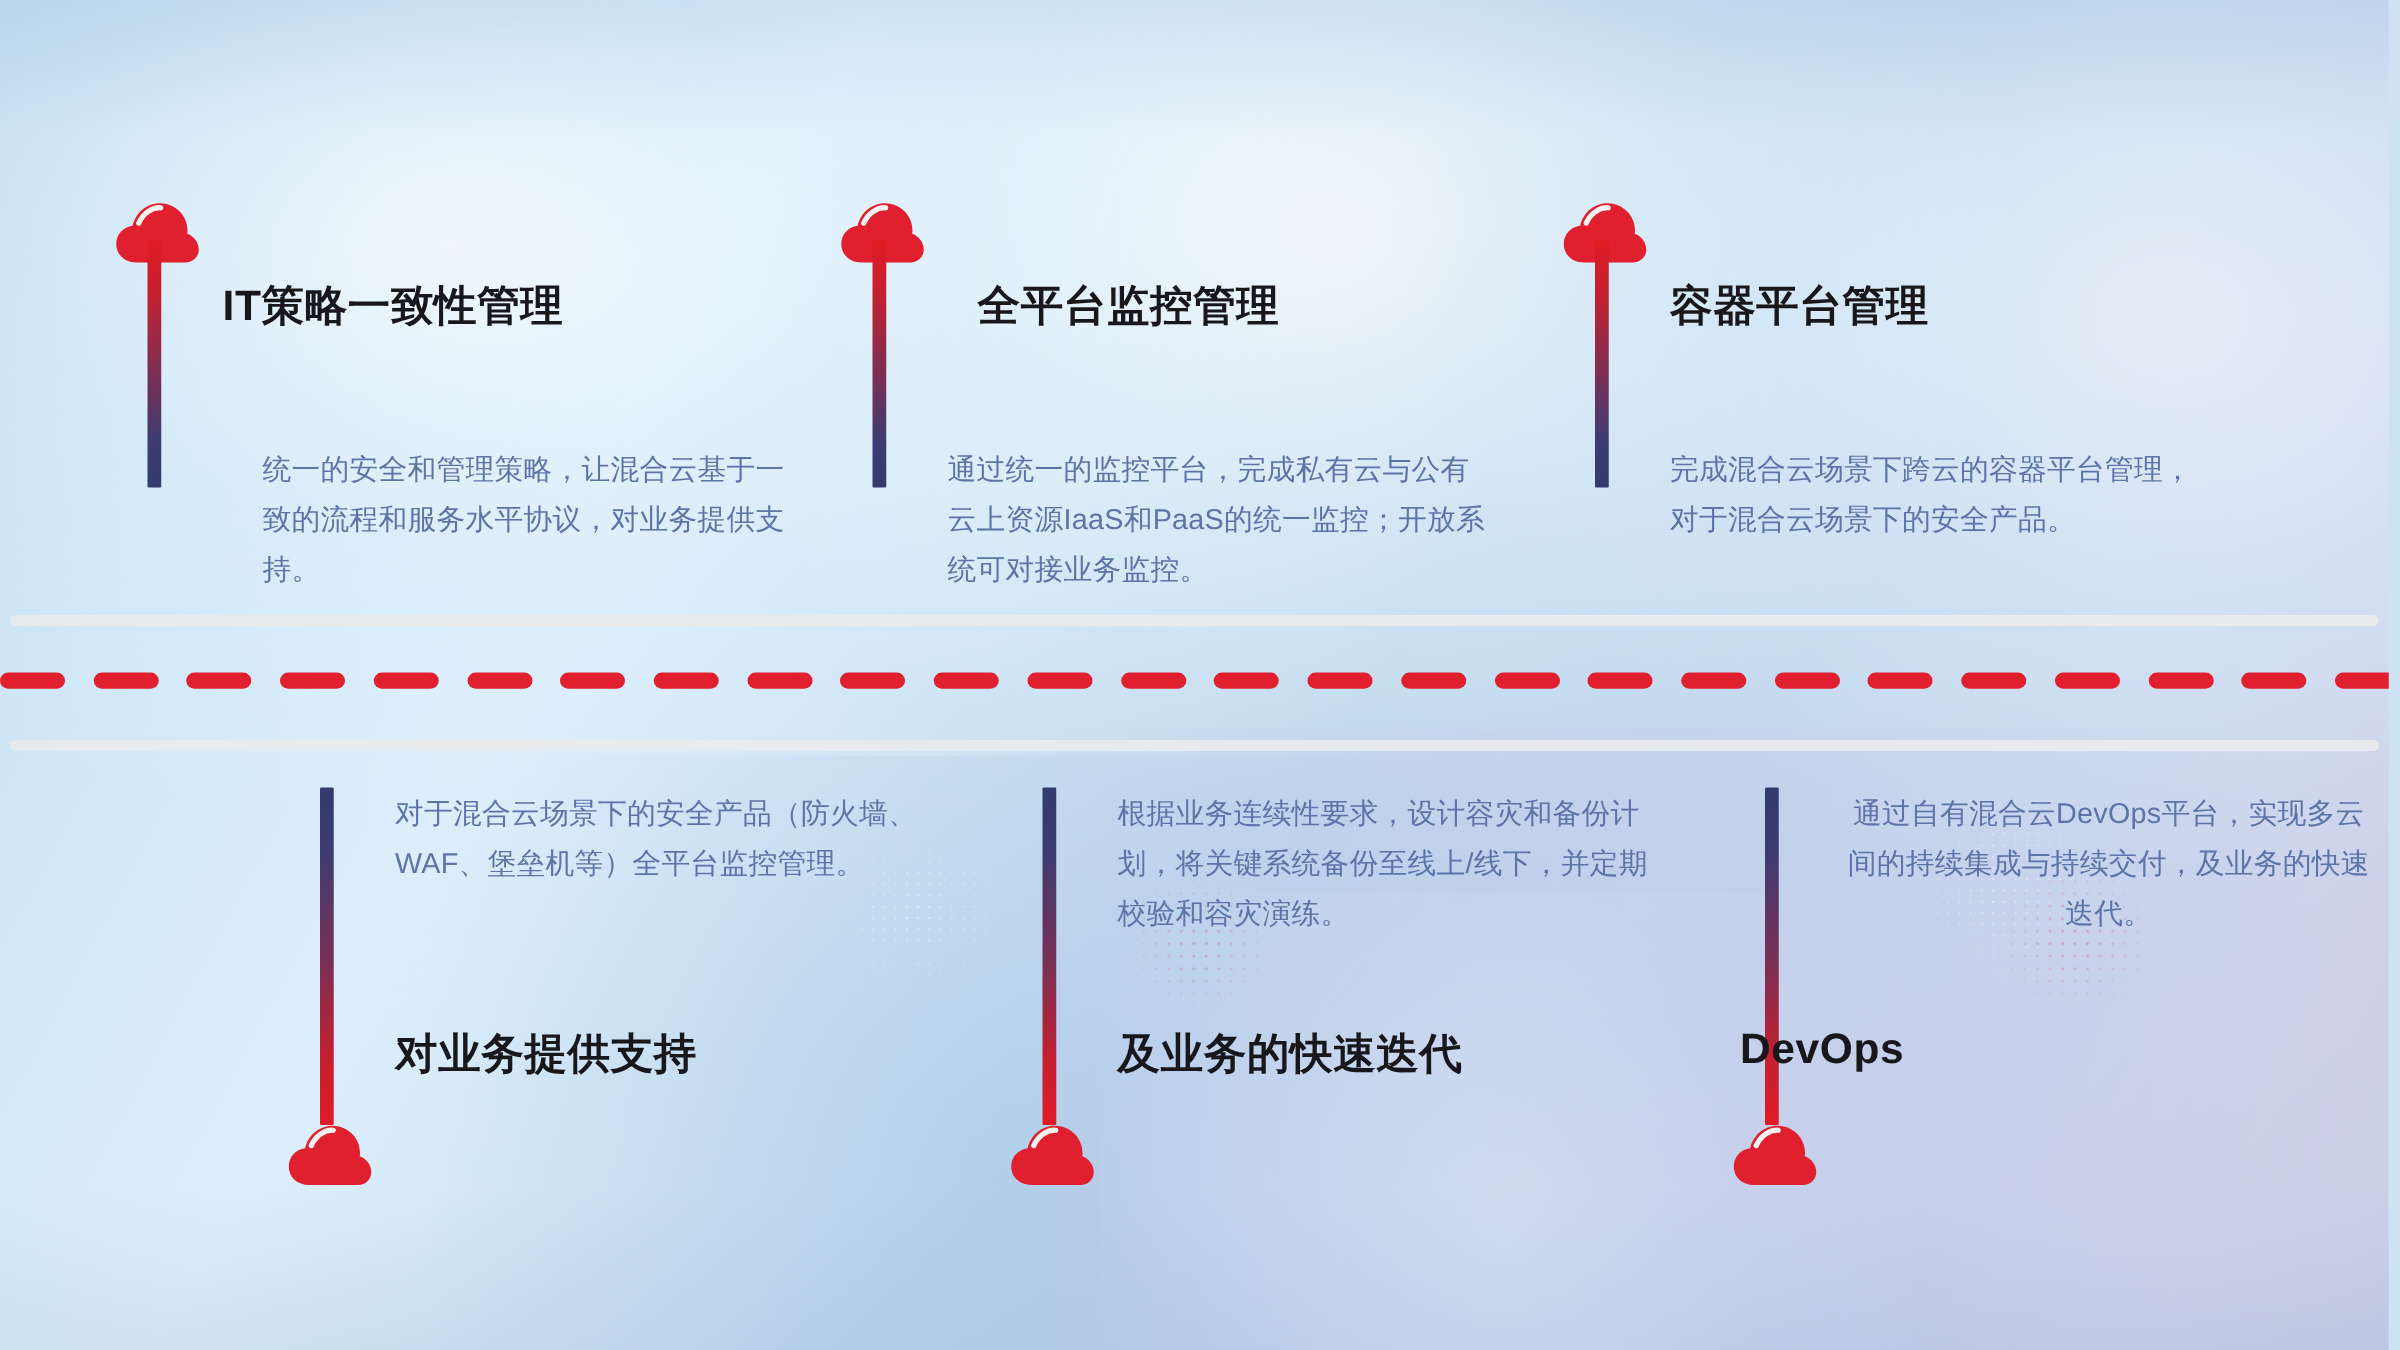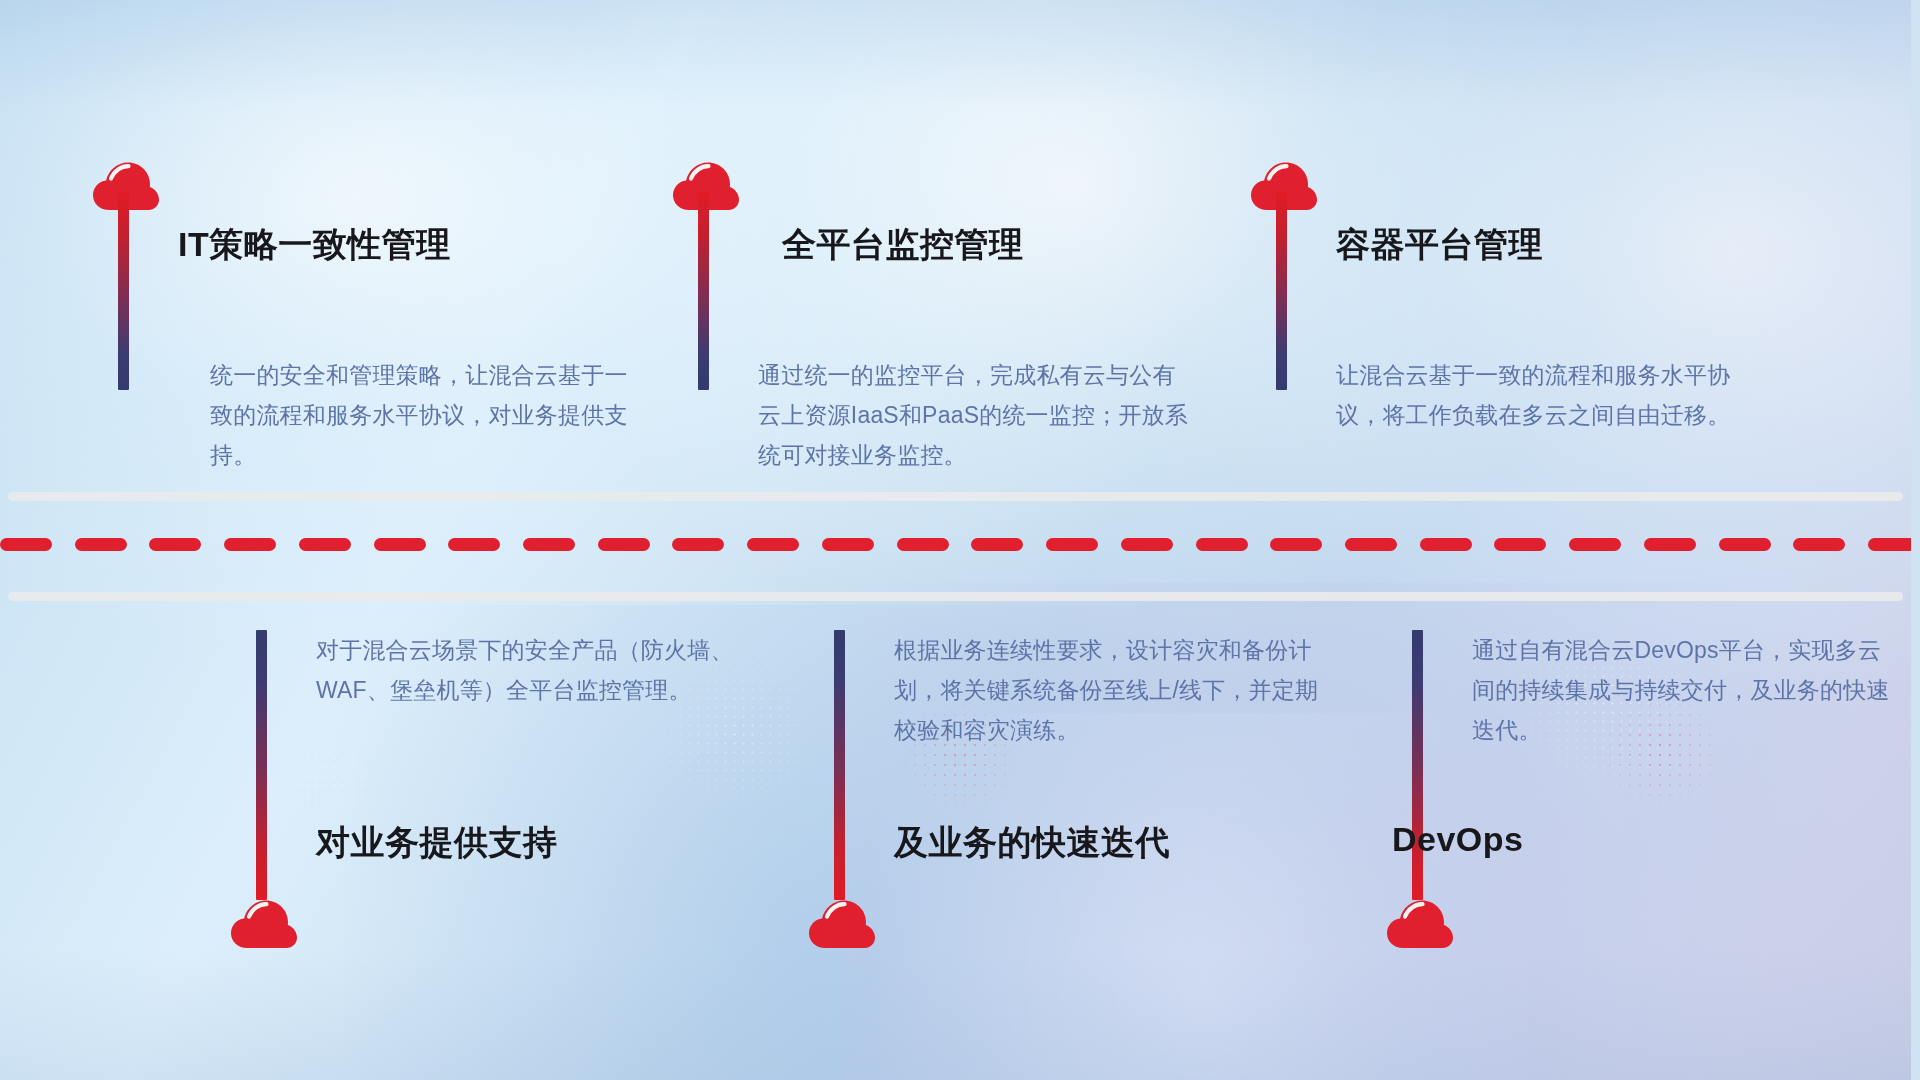--- a/index.html
+++ b/index.html
@@ -251,21 +251,21 @@
   <div class="col">
     <svg class="cloud-icon" style="left:1250px; top:160px;" viewBox="0 0 68 52">
       <path d="M17.5 50 C7.6 50 1 43.6 1 35.2 C1 27.6 6.6 21.5 14.1 20.6
                C16.3 10.3 25.2 2.5 36 2.5 C48.2 2.5 58 12.2 58 24.2
                C58 25.1 57.9 26 57.8 26.9 C63.2 28.8 67 33.8 67 39.7
                C67 45.4 62.3 50 56.5 50 Z" fill="#e0202e"></path>
       <path d="M19 18.5 C22.5 10.5 29.5 6.0 36.5 6.2" stroke="#f6f4f2" stroke-width="4.2" stroke-linecap="round" fill="none"></path>
     </svg>
     <div class="stem down" style="left:1276px; top:192px; height:198px;"></div>
     <div class="col-title" style="left:1336px; top:222px;">容器平台管理</div>
-    <div class="col-desc" style="left:1336px; top:355px; width:430px;">让混合云基于一致的流程和服务水平协议，将工作负载在多云之间自由迁移。</div>
+    <div class="col-desc" style="left:1336px; top:355px; width:430px;">完成混合云场景下跨云的容器平台管理，对于混合云场景下的安全产品。</div>
   </div>
 
   <div class="divider-band">
     <div class="rule top"></div>
     <div class="dashed" id="dashed-line">
         <div class="dash" style="left: 0px;"></div>
         <div class="dash" style="left: 75px;"></div>
         <div class="dash" style="left: 149px;"></div>
         <div class="dash" style="left: 224px;"></div>
         <div class="dash" style="left: 299px;"></div>
@@ -322,17 +322,17 @@
 
   <div class="col">
     <div class="stem up" style="left:1412px; top:630px; height:270px;"></div>
     <svg class="cloud-icon" style="left:1386px; top:898px;" viewBox="0 0 68 52">
       <path d="M17.5 50 C7.6 50 1 43.6 1 35.2 C1 27.6 6.6 21.5 14.1 20.6
                C16.3 10.3 25.2 2.5 36 2.5 C48.2 2.5 58 12.2 58 24.2
                C58 25.1 57.9 26 57.8 26.9 C63.2 28.8 67 33.8 67 39.7
                C67 45.4 62.3 50 56.5 50 Z" fill="#e0202e"></path>
       <path d="M19 18.5 C22.5 10.5 29.5 6.0 36.5 6.2" stroke="#f6f4f2" stroke-width="4.2" stroke-linecap="round" fill="none"></path>
     </svg>
-    <div class="col-desc" style="left:1472px; top:630px; width:430px;">通过自有混合云DevOps平台，实现多云间的持续集成与持续交付，及业务的快速迭代。</div>
+    <div class="col-desc" style="left:1472px; top:630px; width:430px;text-align:center;">通过自有混合云DevOps平台，实现多云间的持续集成与持续交付，及业务的快速迭代。</div>
     <div class="col-title" style="left:1392px; top:820px;">DevOps</div>
   </div>
 
 </div>
 
 </body></html>

